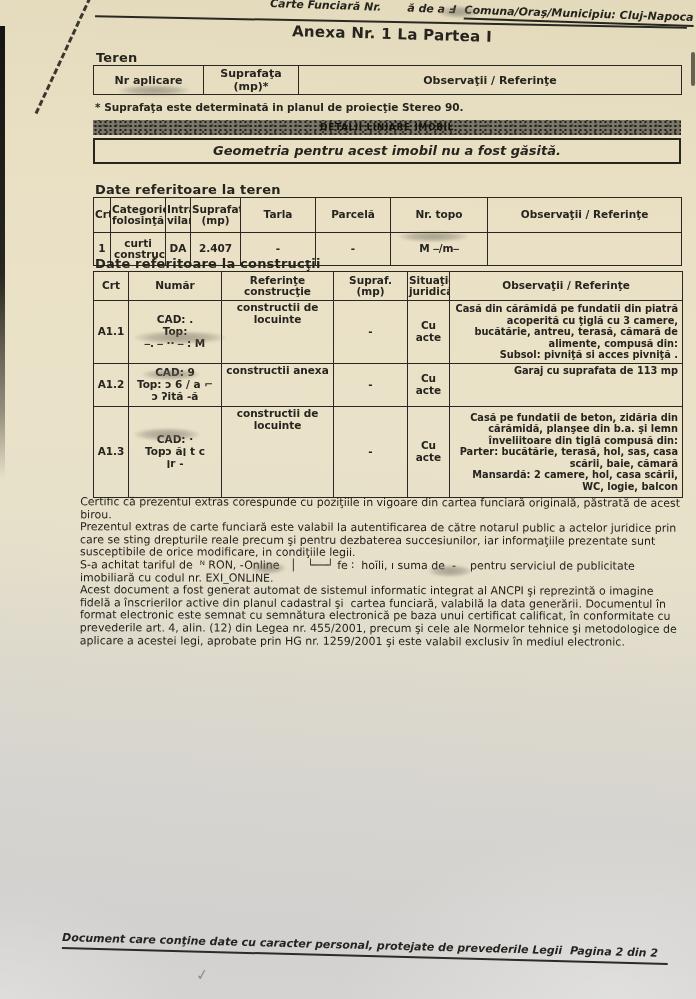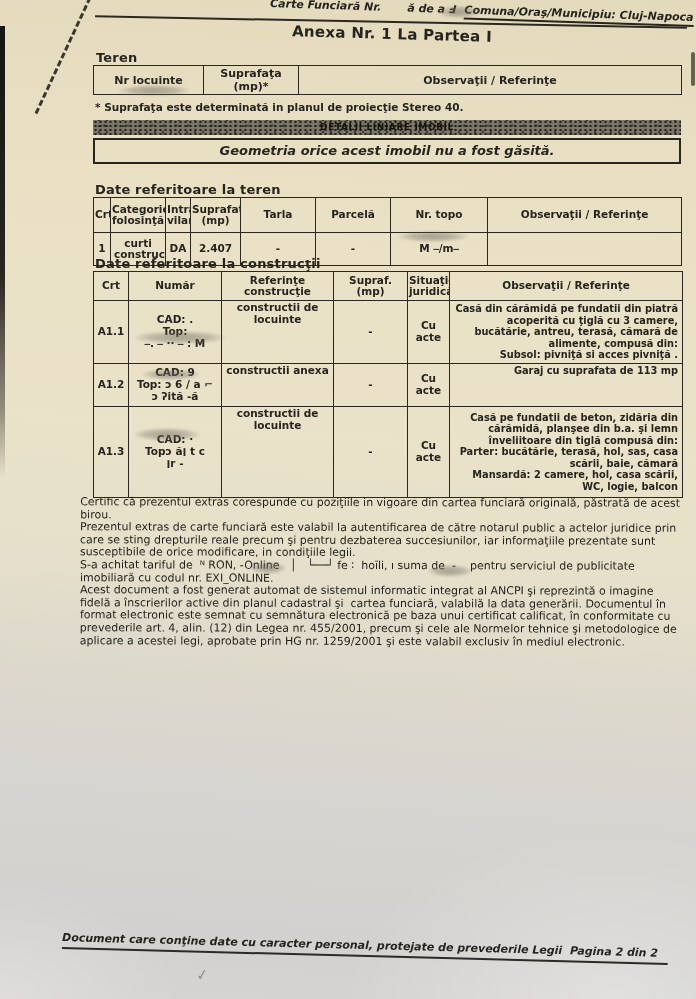--- a/index.html
+++ b/index.html
@@ -99,30 +99,30 @@
 
 <div class="abs section-heading teren-heading">Teren</div>
 <table class="abs teren-table">
   <colgroup>
       <col style="width:110px">
       <col style="width:95px">
       <col style="width:383px">
     </colgroup>
   <tbody>
       <tr>
-    <th>Nr locuinte</th>
+    <th>Nr aplicare</th>
     <th>Suprafaţa (mp)*</th>
     <th>Observaţii / Referinţe</th>
   </tr>
 </tbody>
   </table>
-<div class="abs teren-footnote">* Suprafaţa este determinată in planul de proiecţie Stereo 40.</div>
+<div class="abs teren-footnote">* Suprafaţa este determinată in planul de proiecţie Stereo 90.</div>
 
 <div class="abs banner">DETALII LINIARE IMOBIL</div>
-<div class="abs geom-box">Geometria orice acest imobil nu a fost găsită.</div>
+<div class="abs geom-box">Geometria pentru acest imobil nu a fost găsită.</div>
 
 <div class="abs section-heading dt-heading">Date referitoare la teren</div>
 <table class="abs dt-table">
   <colgroup>
     <col style="width:17px">
       <col style="width:55px">
       <col style="width:25px">
       <col style="width:50px">
     <col style="width:75px">
       <col style="width:75px">

